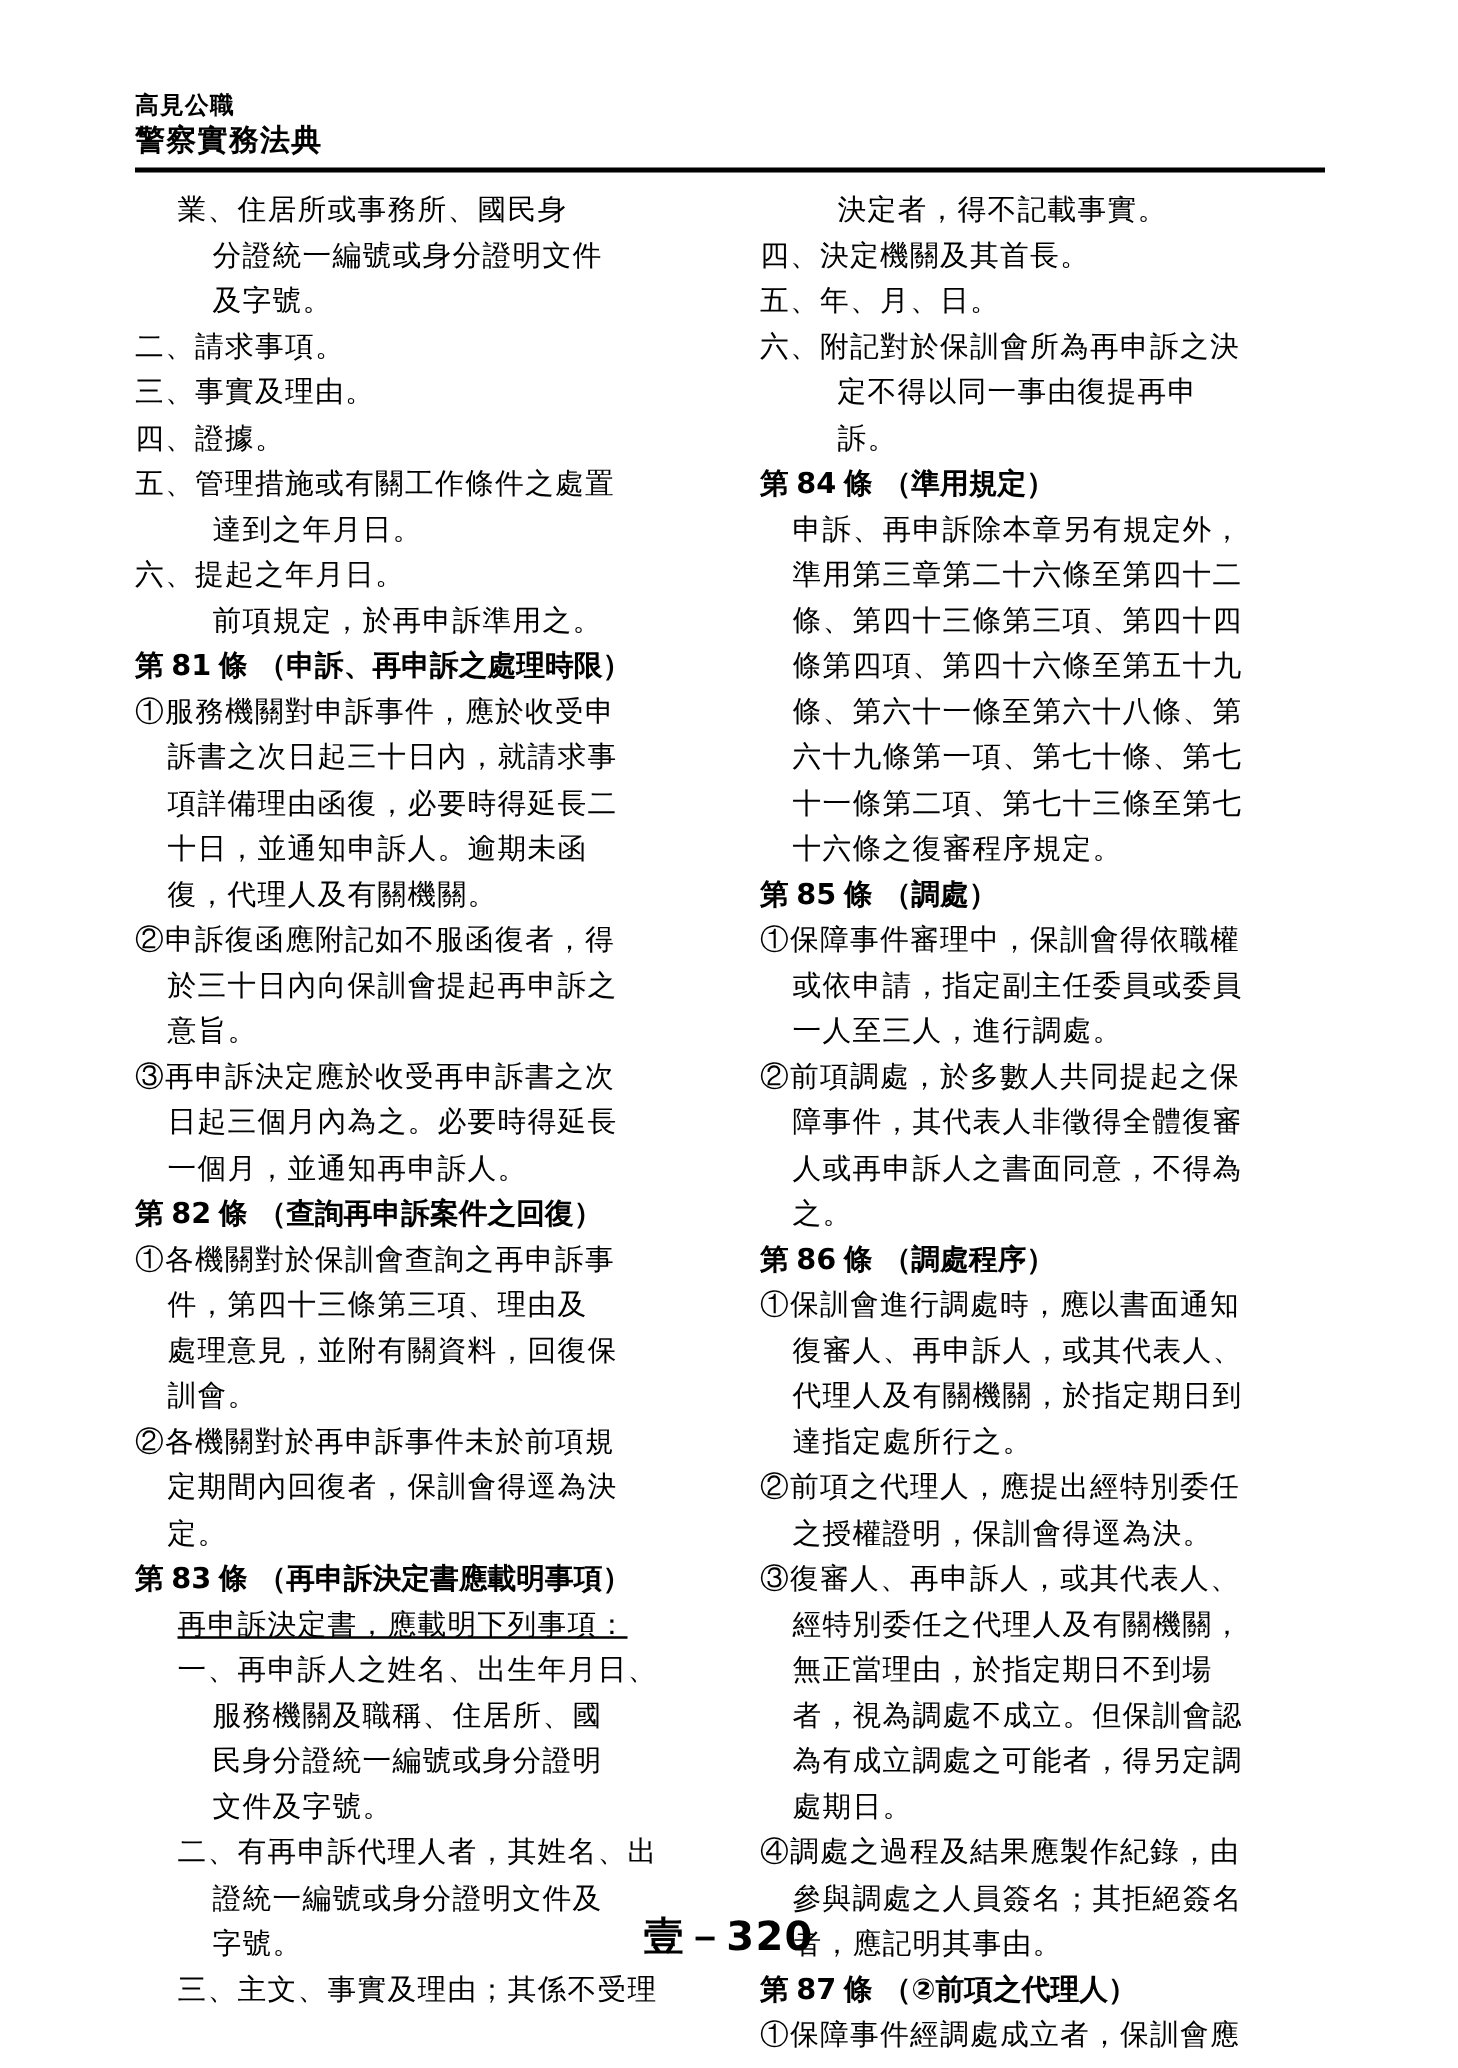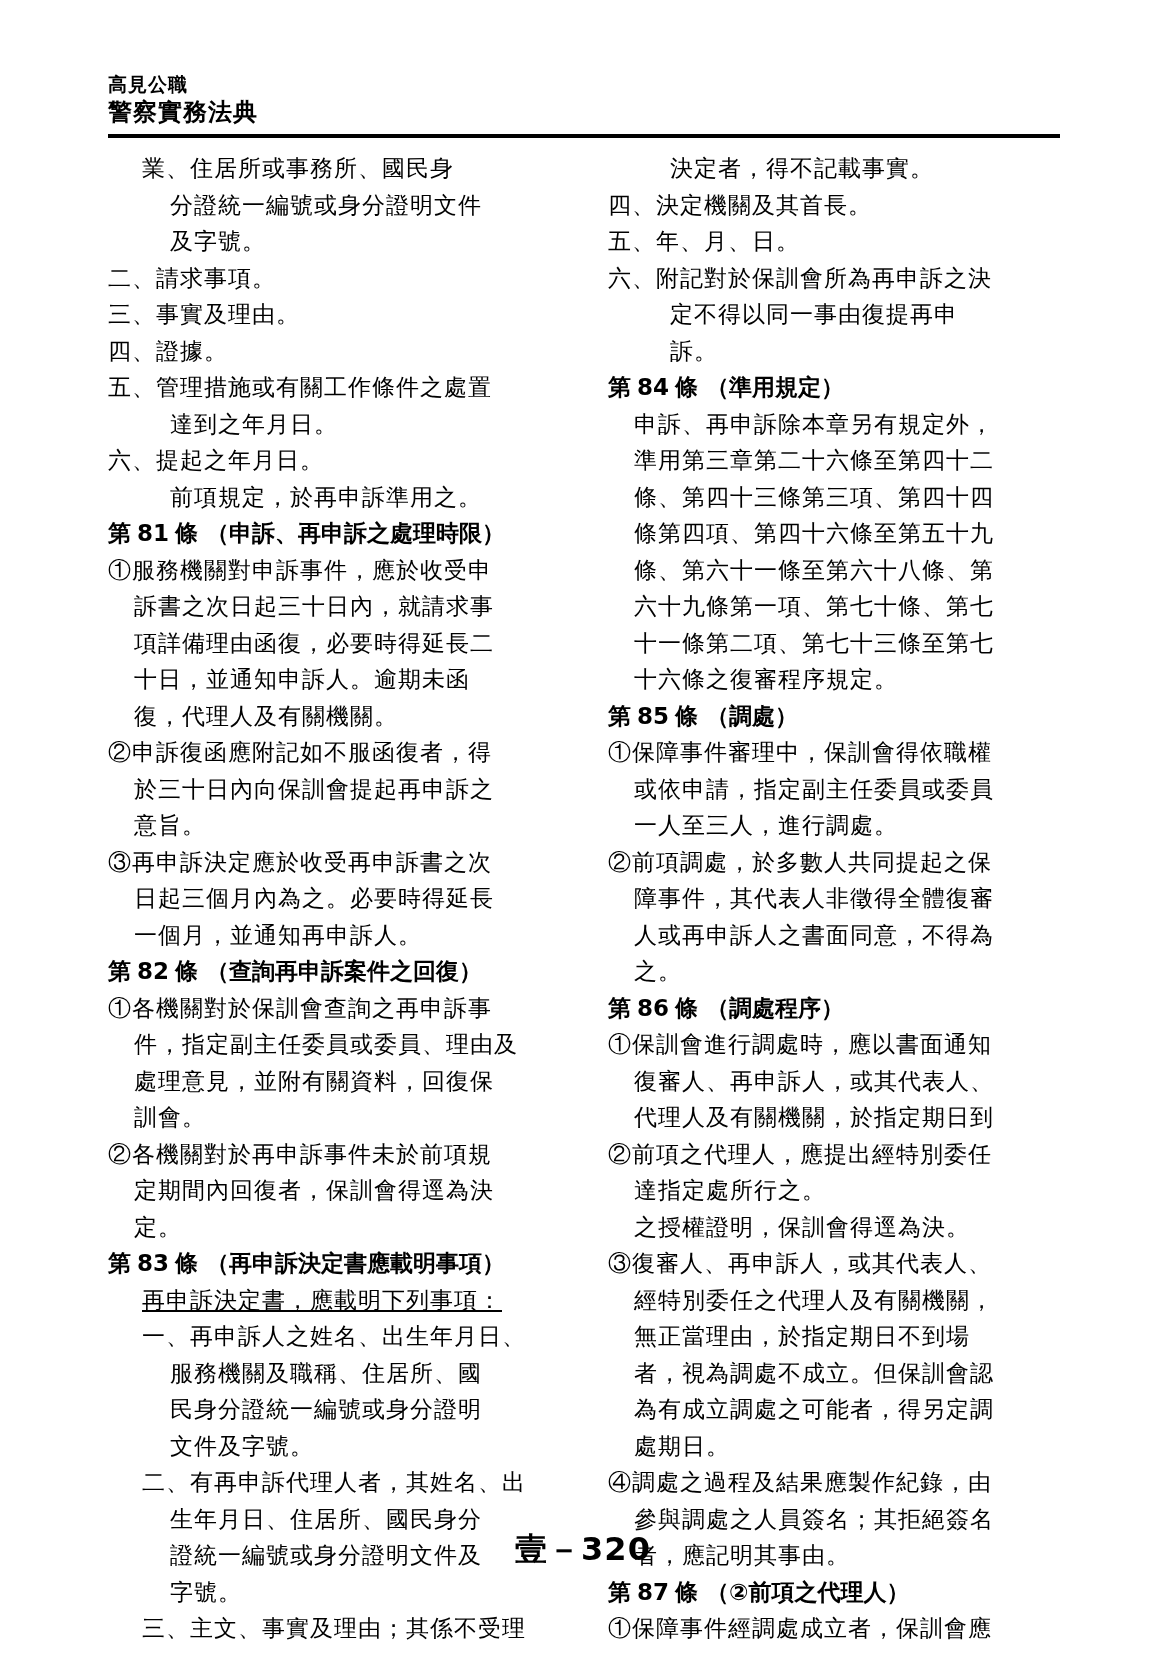--- a/index.html
+++ b/index.html
@@ -157,34 +157,33 @@
         <div class="para blk ind-body">十日，並通知申訴人。逾期未函</div>
         <div class="para blk ind-body">復，代理人及有關機關。</div>
         <div class="para blk ind-circle">②申訴復函應附記如不服函復者，得</div>
         <div class="para blk ind-body">於三十日內向保訓會提起再申訴之</div>
         <div class="para blk ind-body">意旨。</div>
         <div class="para blk ind-circle">③再申訴決定應於收受再申訴書之次</div>
         <div class="para blk ind-body">日起三個月內為之。必要時得延長</div>
         <div class="para blk ind-body">一個月，並通知再申訴人。</div>
         <div class="art blk"><span>第</span><span class="num">82</span><span>條</span><span> （查詢再申訴案件之回復）</span></div>
         <div class="para blk ind-circle">①各機關對於保訓會查詢之再申訴事</div>
-        <div class="para blk ind-body">件，指定副主任委員或委員、理由及</div>
+        <div class="para blk ind-body">件，第四十三條第三項、理由及</div>
         <div class="para blk ind-body">處理意見，並附有關資料，回復保</div>
         <div class="para blk ind-body">訓會。</div>
         <div class="para blk ind-circle">②各機關對於再申訴事件未於前項規</div>
         <div class="para blk ind-body">定期間內回復者，保訓會得逕為決</div>
         <div class="para blk ind-body">定。</div>
         <div class="art blk"><span>第</span><span class="num">83</span><span>條</span><span> （再申訴決定書應載明事項）</span></div>
         <div class="para blk ind-plain">再申訴決定書，應載明下列事項：</div>
         <div class="para blk ind-num2">一、再申訴人之姓名、出生年月日、</div>
         <div class="para blk ind-plain2">服務機關及職稱、住居所、國</div>
         <div class="para blk ind-plain2">民身分證統一編號或身分證明</div>
         <div class="para blk ind-plain2">文件及字號。</div>
         <div class="para blk ind-num2">二、有再申訴代理人者，其姓名、出</div>
-        <div class="para blk ind-plain2">生年月日、住居所、國民身分</div>
         <div class="para blk ind-plain2">證統一編號或身分證明文件及</div>
         <div class="para blk ind-plain2">字號。</div>
         <div class="para blk ind-num2">三、主文、事實及理由；其係不受理</div>
       </div>
     <div class="col col-right" id="right-column">
         <div class="para blk ind-plain2">決定者，得不記載事實。</div>
         <div class="para blk ind-num">四、決定機關及其首長。</div>
         <div class="para blk ind-num">五、年、月、日。</div>
         <div class="para blk ind-num">六、附記對於保訓會所為再申訴之決</div>
         <div class="para blk ind-plain2">定不得以同一事由復提再申</div>
@@ -203,22 +202,22 @@
         <div class="para blk ind-body">或依申請，指定副主任委員或委員</div>
         <div class="para blk ind-body">一人至三人，進行調處。</div>
         <div class="para blk ind-circle">②前項調處，於多數人共同提起之保</div>
         <div class="para blk ind-body">障事件，其代表人非徵得全體復審</div>
         <div class="para blk ind-body">人或再申訴人之書面同意，不得為</div>
         <div class="para blk ind-body">之。</div>
         <div class="art blk"><span>第</span><span class="num">86</span><span>條</span><span> （調處程序）</span></div>
         <div class="para blk ind-circle">①保訓會進行調處時，應以書面通知</div>
         <div class="para blk ind-body">復審人、再申訴人，或其代表人、</div>
         <div class="para blk ind-body">代理人及有關機關，於指定期日到</div>
+        <div class="para blk ind-body">達指定處所行之。</div>
         <div class="para blk ind-circle">②前項之代理人，應提出經特別委任</div>
-        <div class="para blk ind-body">達指定處所行之。</div>
         <div class="para blk ind-body">之授權證明，保訓會得逕為決。</div>
         <div class="para blk ind-circle">③復審人、再申訴人，或其代表人、</div>
         <div class="para blk ind-body">經特別委任之代理人及有關機關，</div>
         <div class="para blk ind-body">無正當理由，於指定期日不到場</div>
         <div class="para blk ind-body">者，視為調處不成立。但保訓會認</div>
         <div class="para blk ind-body">為有成立調處之可能者，得另定調</div>
         <div class="para blk ind-body">處期日。</div>
         <div class="para blk ind-circle">④調處之過程及結果應製作紀錄，由</div>
         <div class="para blk ind-body">參與調處之人員簽名；其拒絕簽名</div>
         <div class="para blk ind-body">者，應記明其事由。</div>

